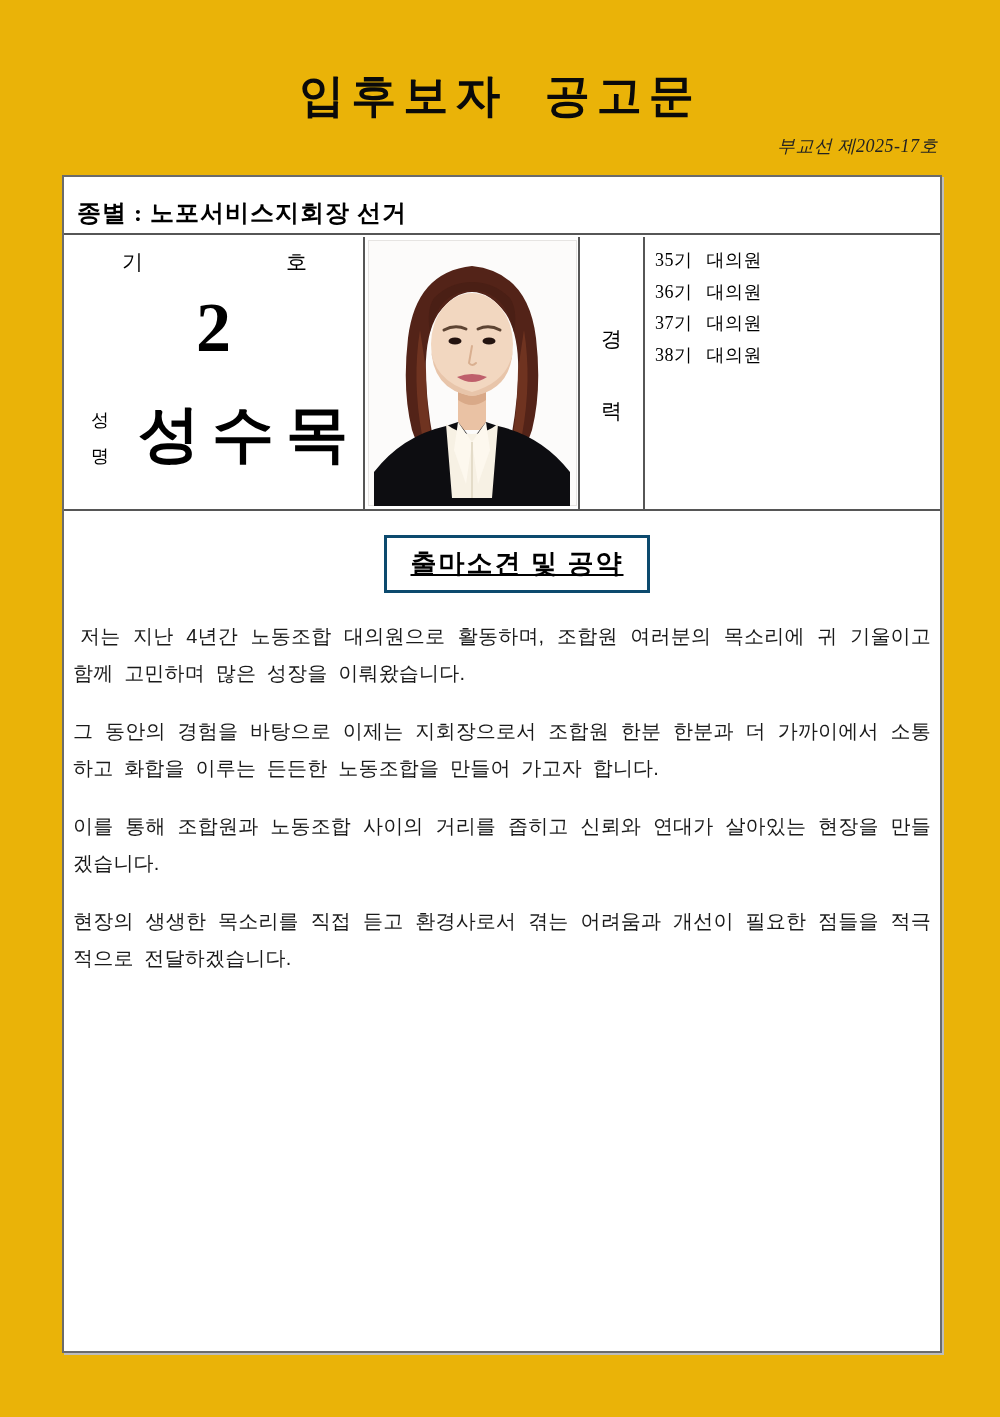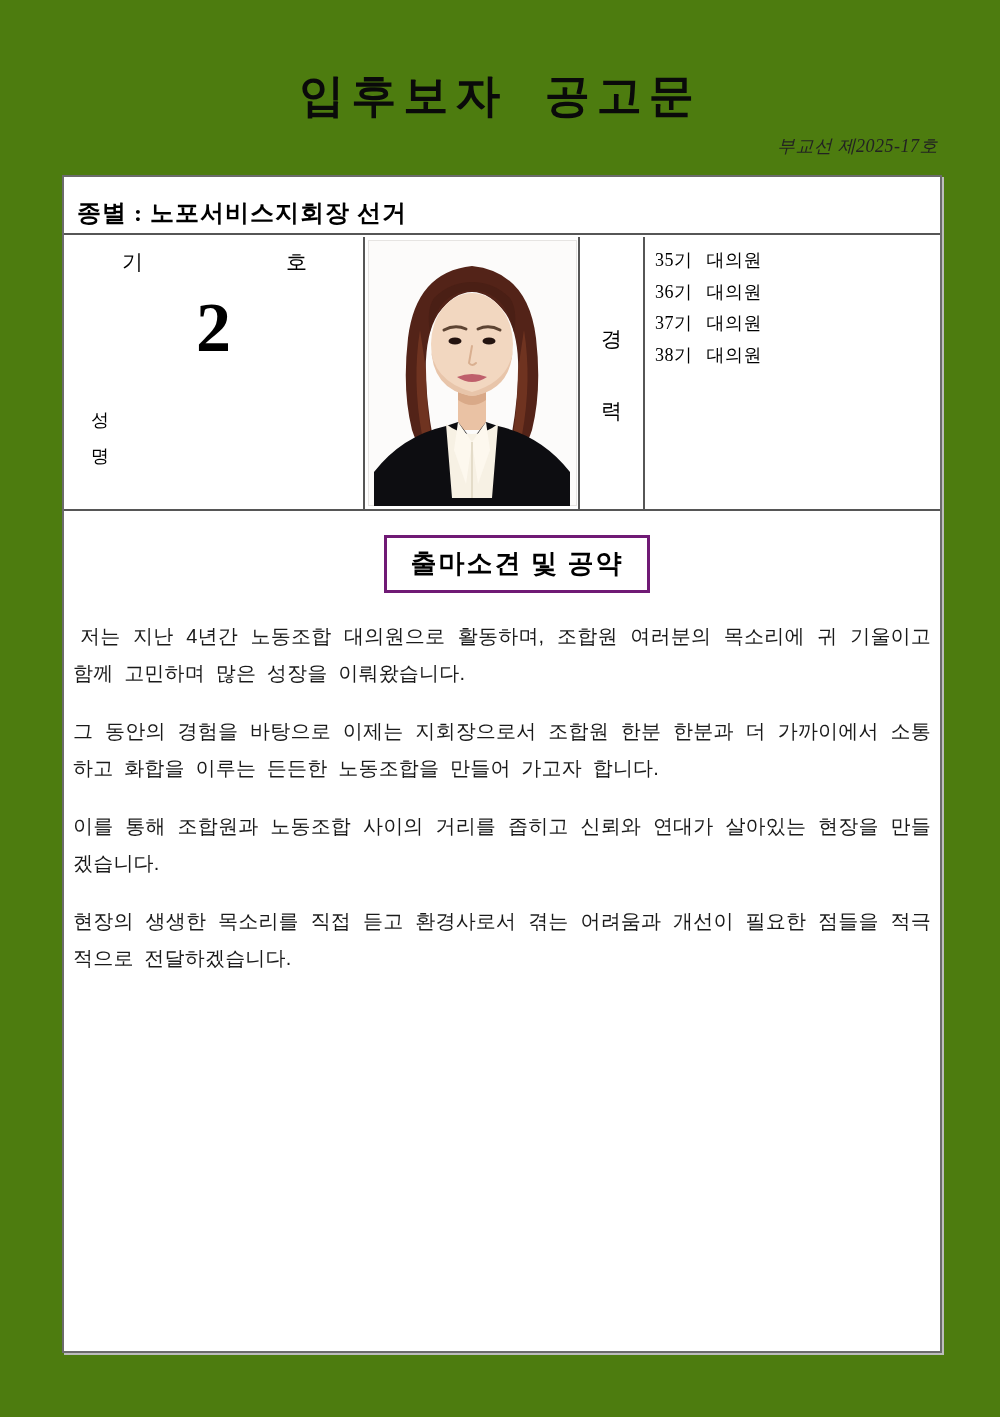--- a/index.html
+++ b/index.html
@@ -1,19 +1,19 @@
 <!DOCTYPE html>
 <html><head>
 <meta charset="utf-8">
 <style>
   html,body{margin:0;padding:0;background:#ffffff;}
   .page{
     position:relative;
     width:1000px;height:1417px;
-    background:#4d7c0f;
+    background:#eab308;
     font-family:"Liberation Sans","DejaVu Sans",sans-serif;
     color:#000;
     overflow:hidden;
   }
   .doc-title{
     position:absolute;left:0;top:66px;width:1000px;
     text-align:center;
     font-size:45px;font-weight:800;
     letter-spacing:7px;word-spacing:18px;
     color:#0a0a0a;
@@ -67,22 +67,23 @@
   .career-gyeong{position:absolute;left:0;top:88px;width:100%;text-align:center;font-size:21px;}
   .career-ryeok{position:absolute;left:0;top:160px;width:100%;text-align:center;font-size:21px;}
   .career-list{
     position:absolute;left:10px;top:8px;
     font-size:18px;line-height:31.5px;
     word-spacing:9px;letter-spacing:.5px;
   }
   .row-pledge{position:absolute;left:0;top:336px;width:100%;height:838px;}
   .pledge-box{
     position:absolute;left:320px;top:22px;width:260px;height:52px;
-    border:3px solid #701a75;
+    border:3px solid #0c4a6e;
     text-align:center;
+    text-decoration:underline;
   }
   .pledge-box-title{
     font-family:"Liberation Serif","DejaVu Serif",serif;
     font-weight:800;font-size:26px;line-height:52px;letter-spacing:2px;
   }
   .pledge-body{
     position:absolute;left:9px;top:86px;width:858px;
     font-size:20px;line-height:37px;
     text-align:justify;letter-spacing:.2px;word-spacing:5px;
     color:#1a1a1a;
@@ -106,20 +107,21 @@
     </div>
 
     <div class="row-candidate">
 
       <div class="cell cell-number serif">
         <span class="lbl-gi">기</span>
         <span class="lbl-ho">호</span>
         <div class="cand-number">2</div>
         <span class="lbl-seong">성</span>
         <span class="lbl-myeong">명</span>
+        <div class="cand-name">성수목</div>
       </div>
 
       <div class="cell cell-photo">
         <svg class="photo-frame" viewBox="0 0 209 266" xmlns="http://www.w3.org/2000/svg">
           <rect x="0" y="0" width="209" height="266" fill="#fcfbfa"></rect>
           <rect x="0" y="0" width="209" height="266" fill="none" stroke="#e6e4e2" stroke-width="2"></rect>
 
           <path d="M104,26 Q48,32 40,98 Q34,150 44,190 Q52,215 70,222 Q60,180 58,140 Q56,96 70,74 Q86,52 104,52 Q122,52 138,74 Q152,96 150,140 Q148,180 138,222 Q156,215 164,190 Q174,150 168,98 Q160,32 104,26 Z" fill="#532318"></path>
           <path d="M52,90 Q44,140 54,195 Q58,208 66,214 Q58,170 58,130 Z" fill="#6f3320"></path>
           <path d="M156,90 Q164,140 154,195 Q150,208 142,214 Q150,170 150,130 Z" fill="#6f3320"></path>

